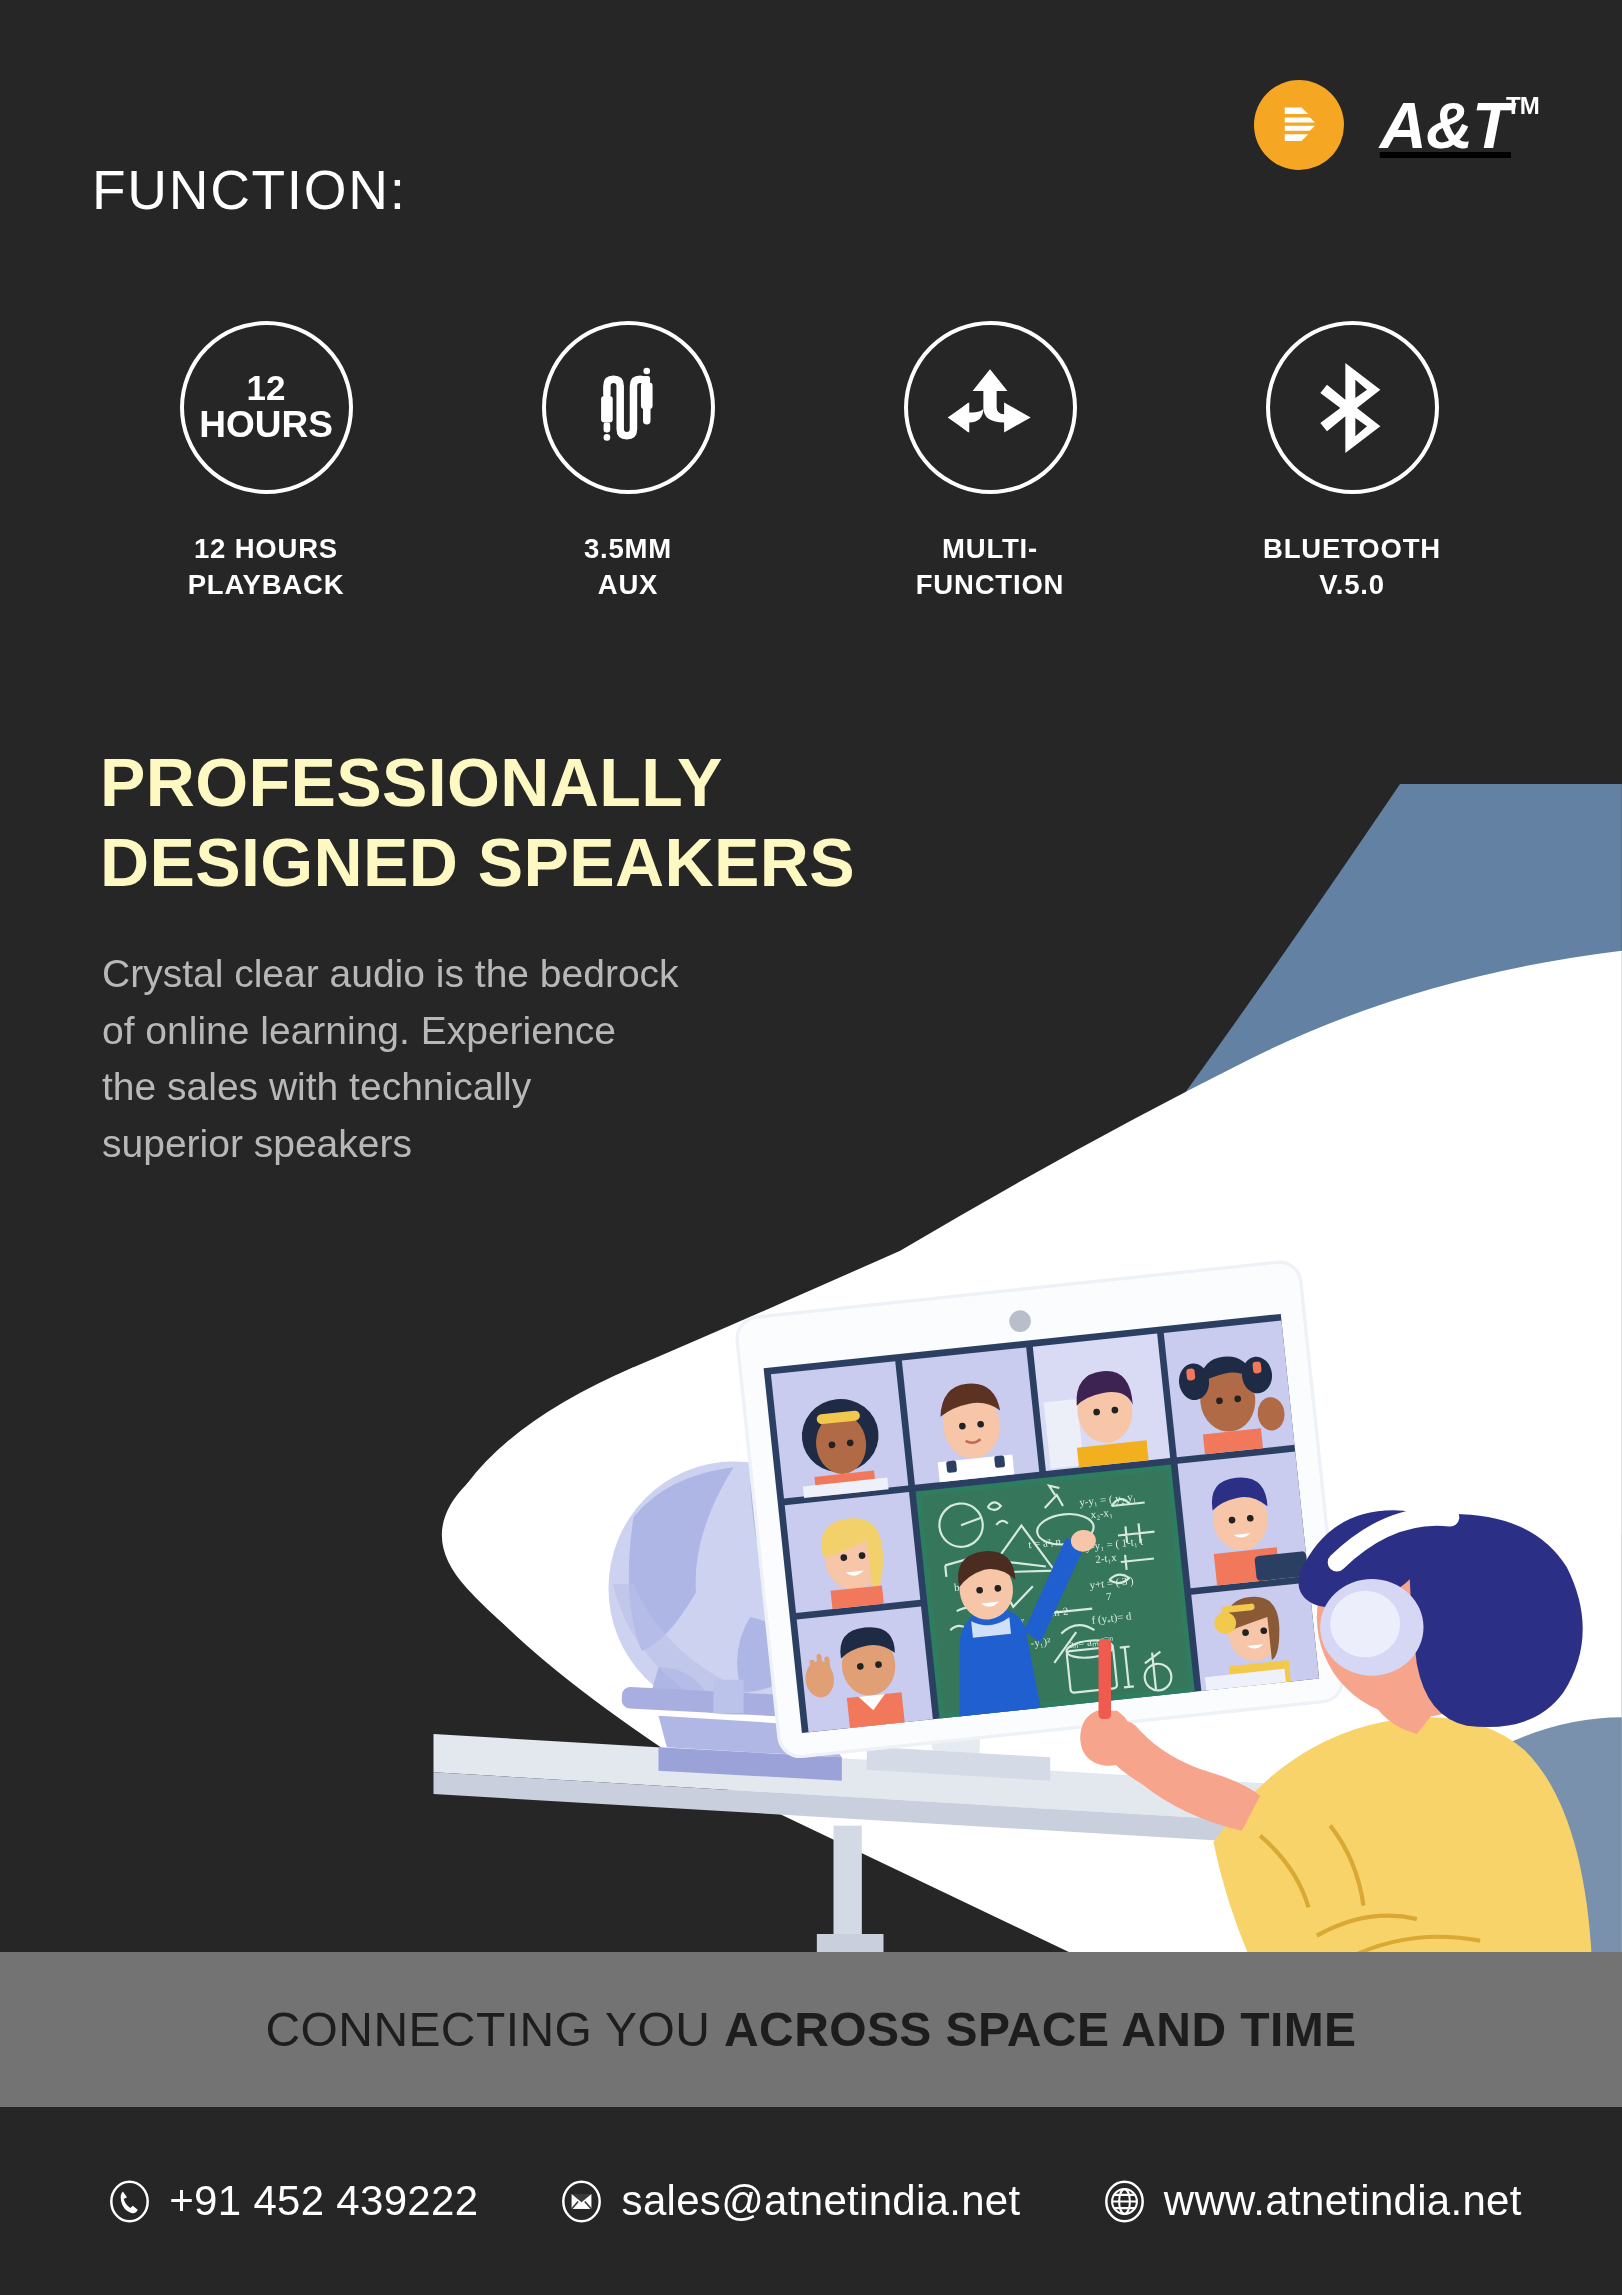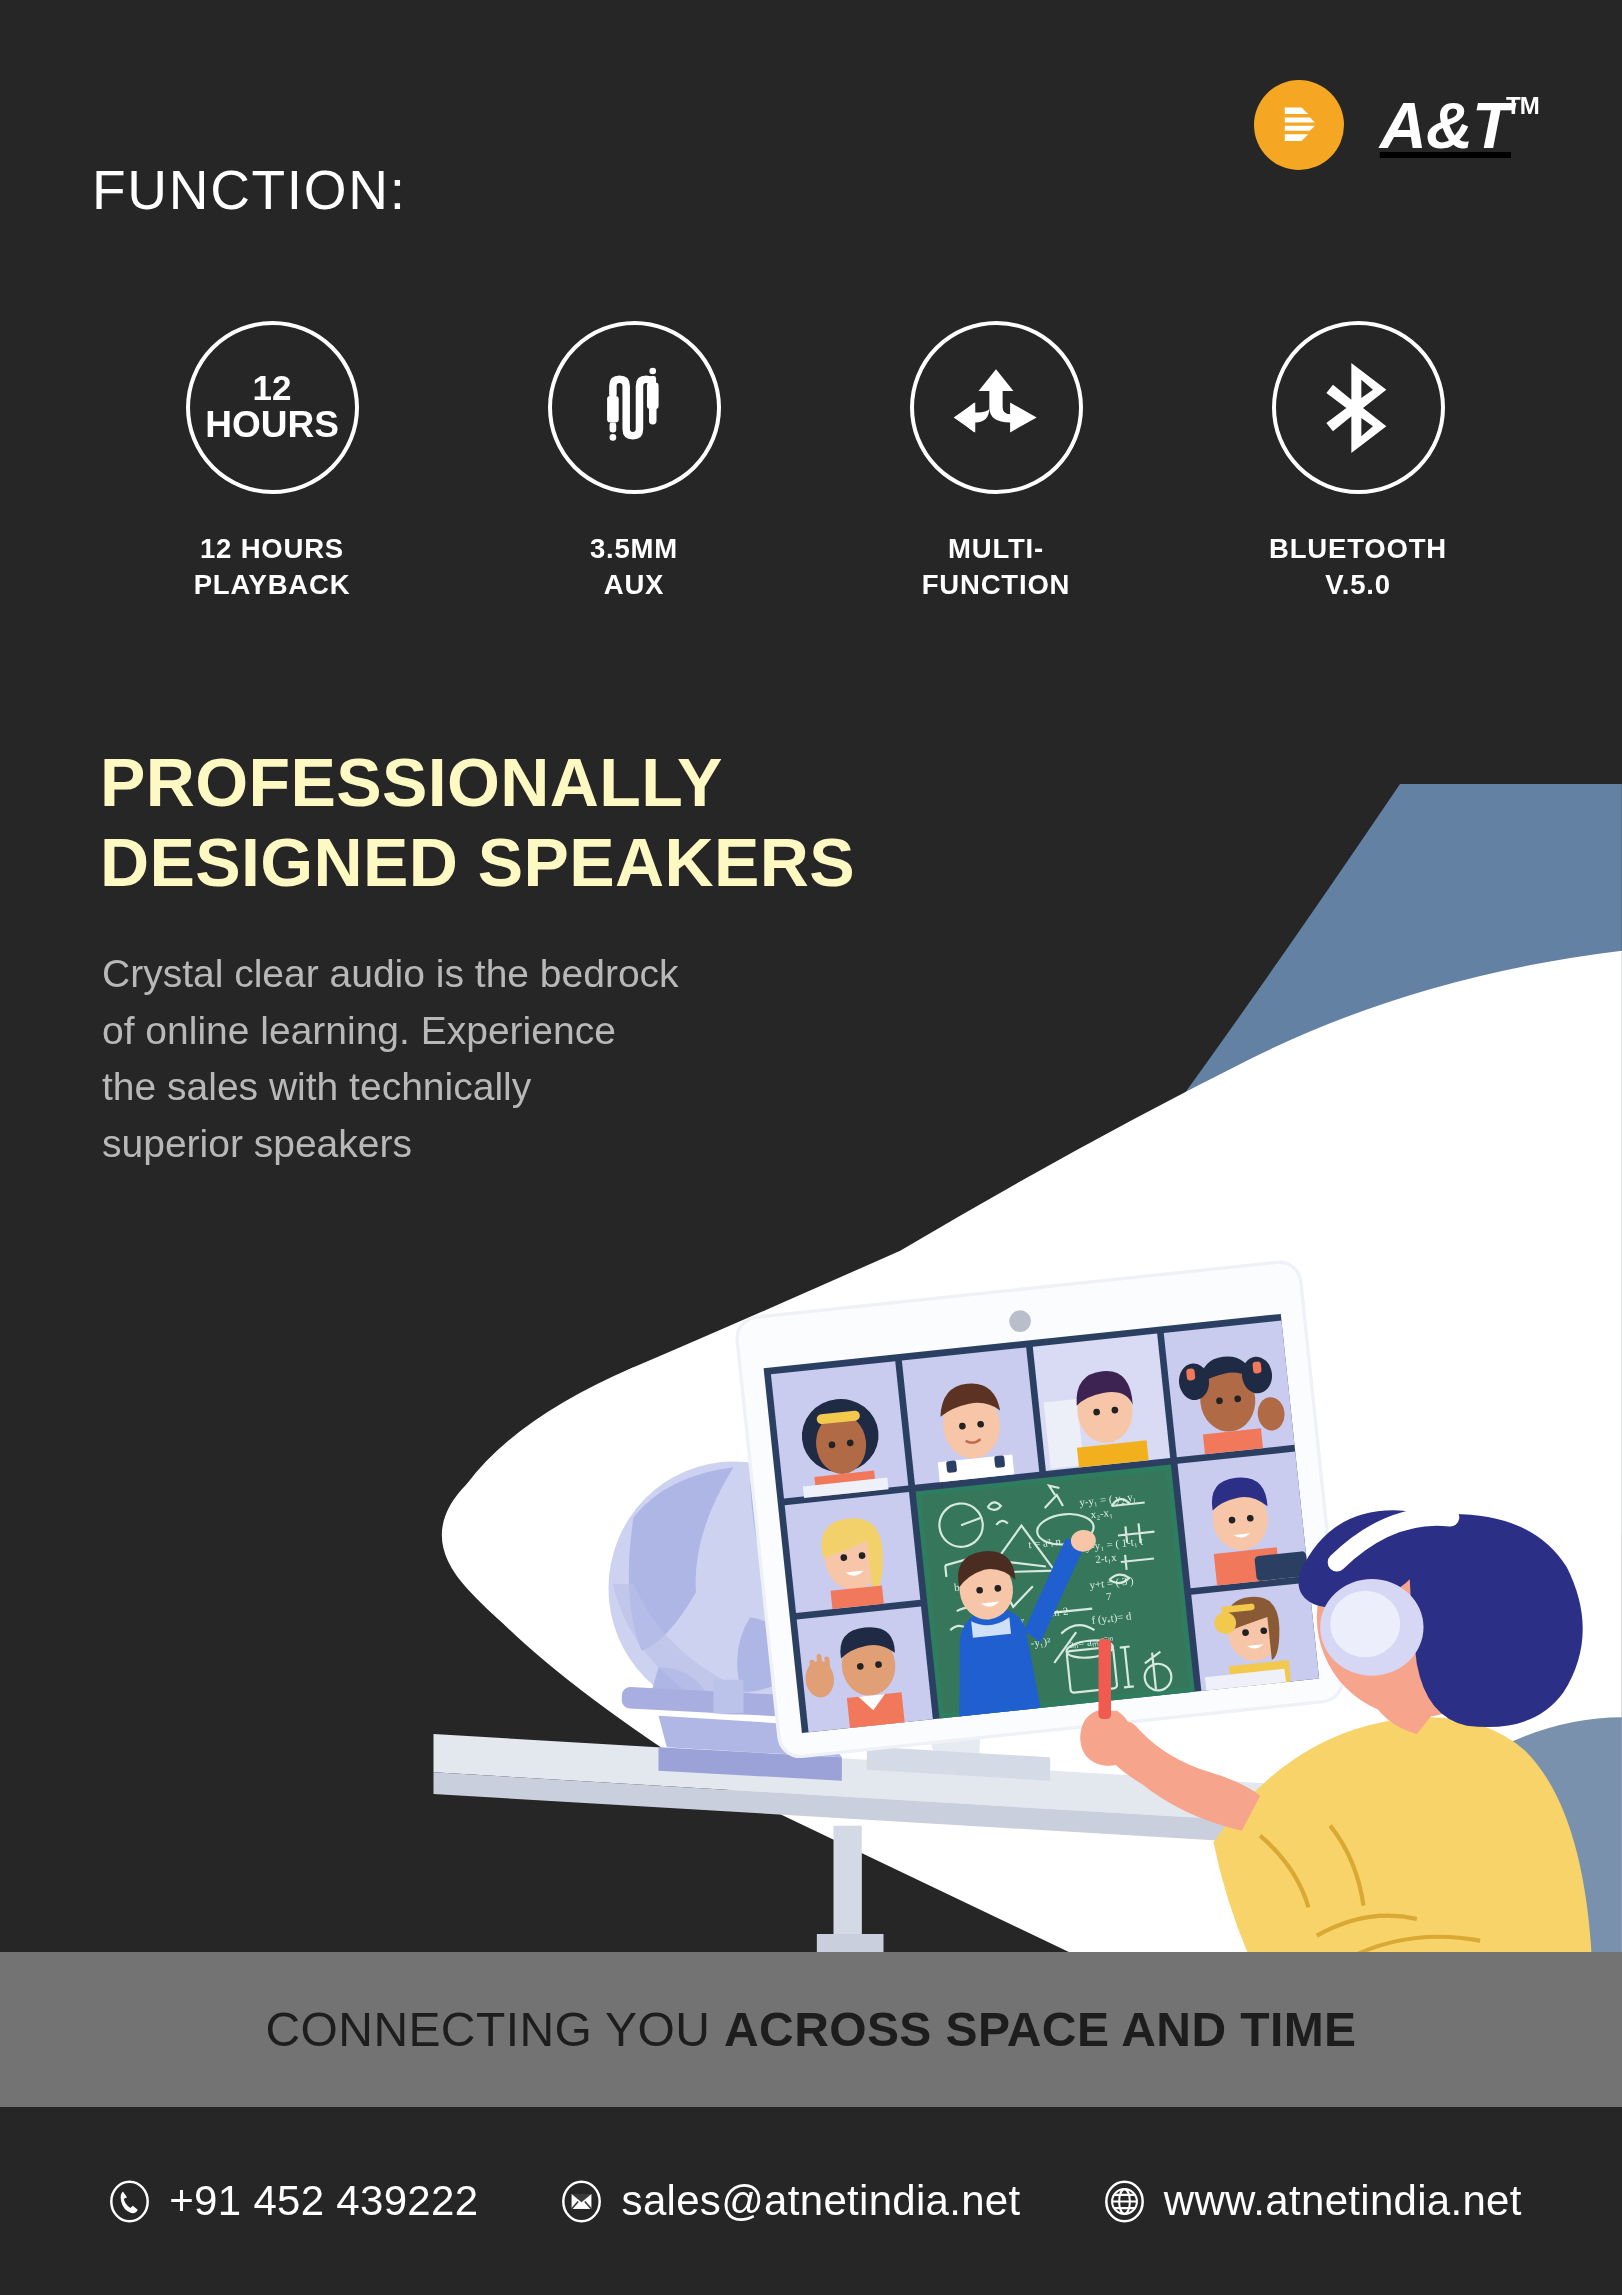--- a/index.html
+++ b/index.html
@@ -23,21 +23,21 @@
     letter-spacing:-0.8px; line-height:1; position:relative; padding-right:28px;
   }
   .logo-tm { position:absolute; top:1.7px; right:0; font-size:24px; font-style:normal; font-weight:bold; }
 
   .features-title {
     position:absolute; left:92px; top:158px;
     color:#fff; font-size:55px; font-weight:400; letter-spacing:1.7px;
   }
 
   
-  .features-row { position:absolute; left:98px; top:321px; width:1434px; display:flex;gap:14px; }
+  .features-row { position:absolute; left:92px; top:321px; width:1434px; display:flex;gap:14px; }
   .feature { width:363px; display:flex; flex-direction:column; align-items:center; }
   .feature-circle {
     width:173px; height:173px; border-radius:50%;
     border:4.2px solid #ffffff;
     display:flex; align-items:center; justify-content:center;
     position:relative;
   }
   .hours-text { color:#fff; text-align:center; font-weight:bold; line-height:1.05; }
   .hours-num { font-size:35px; display:block; letter-spacing:0px; }
   .hours-word { font-size:37px; display:block; letter-spacing:0px; }

